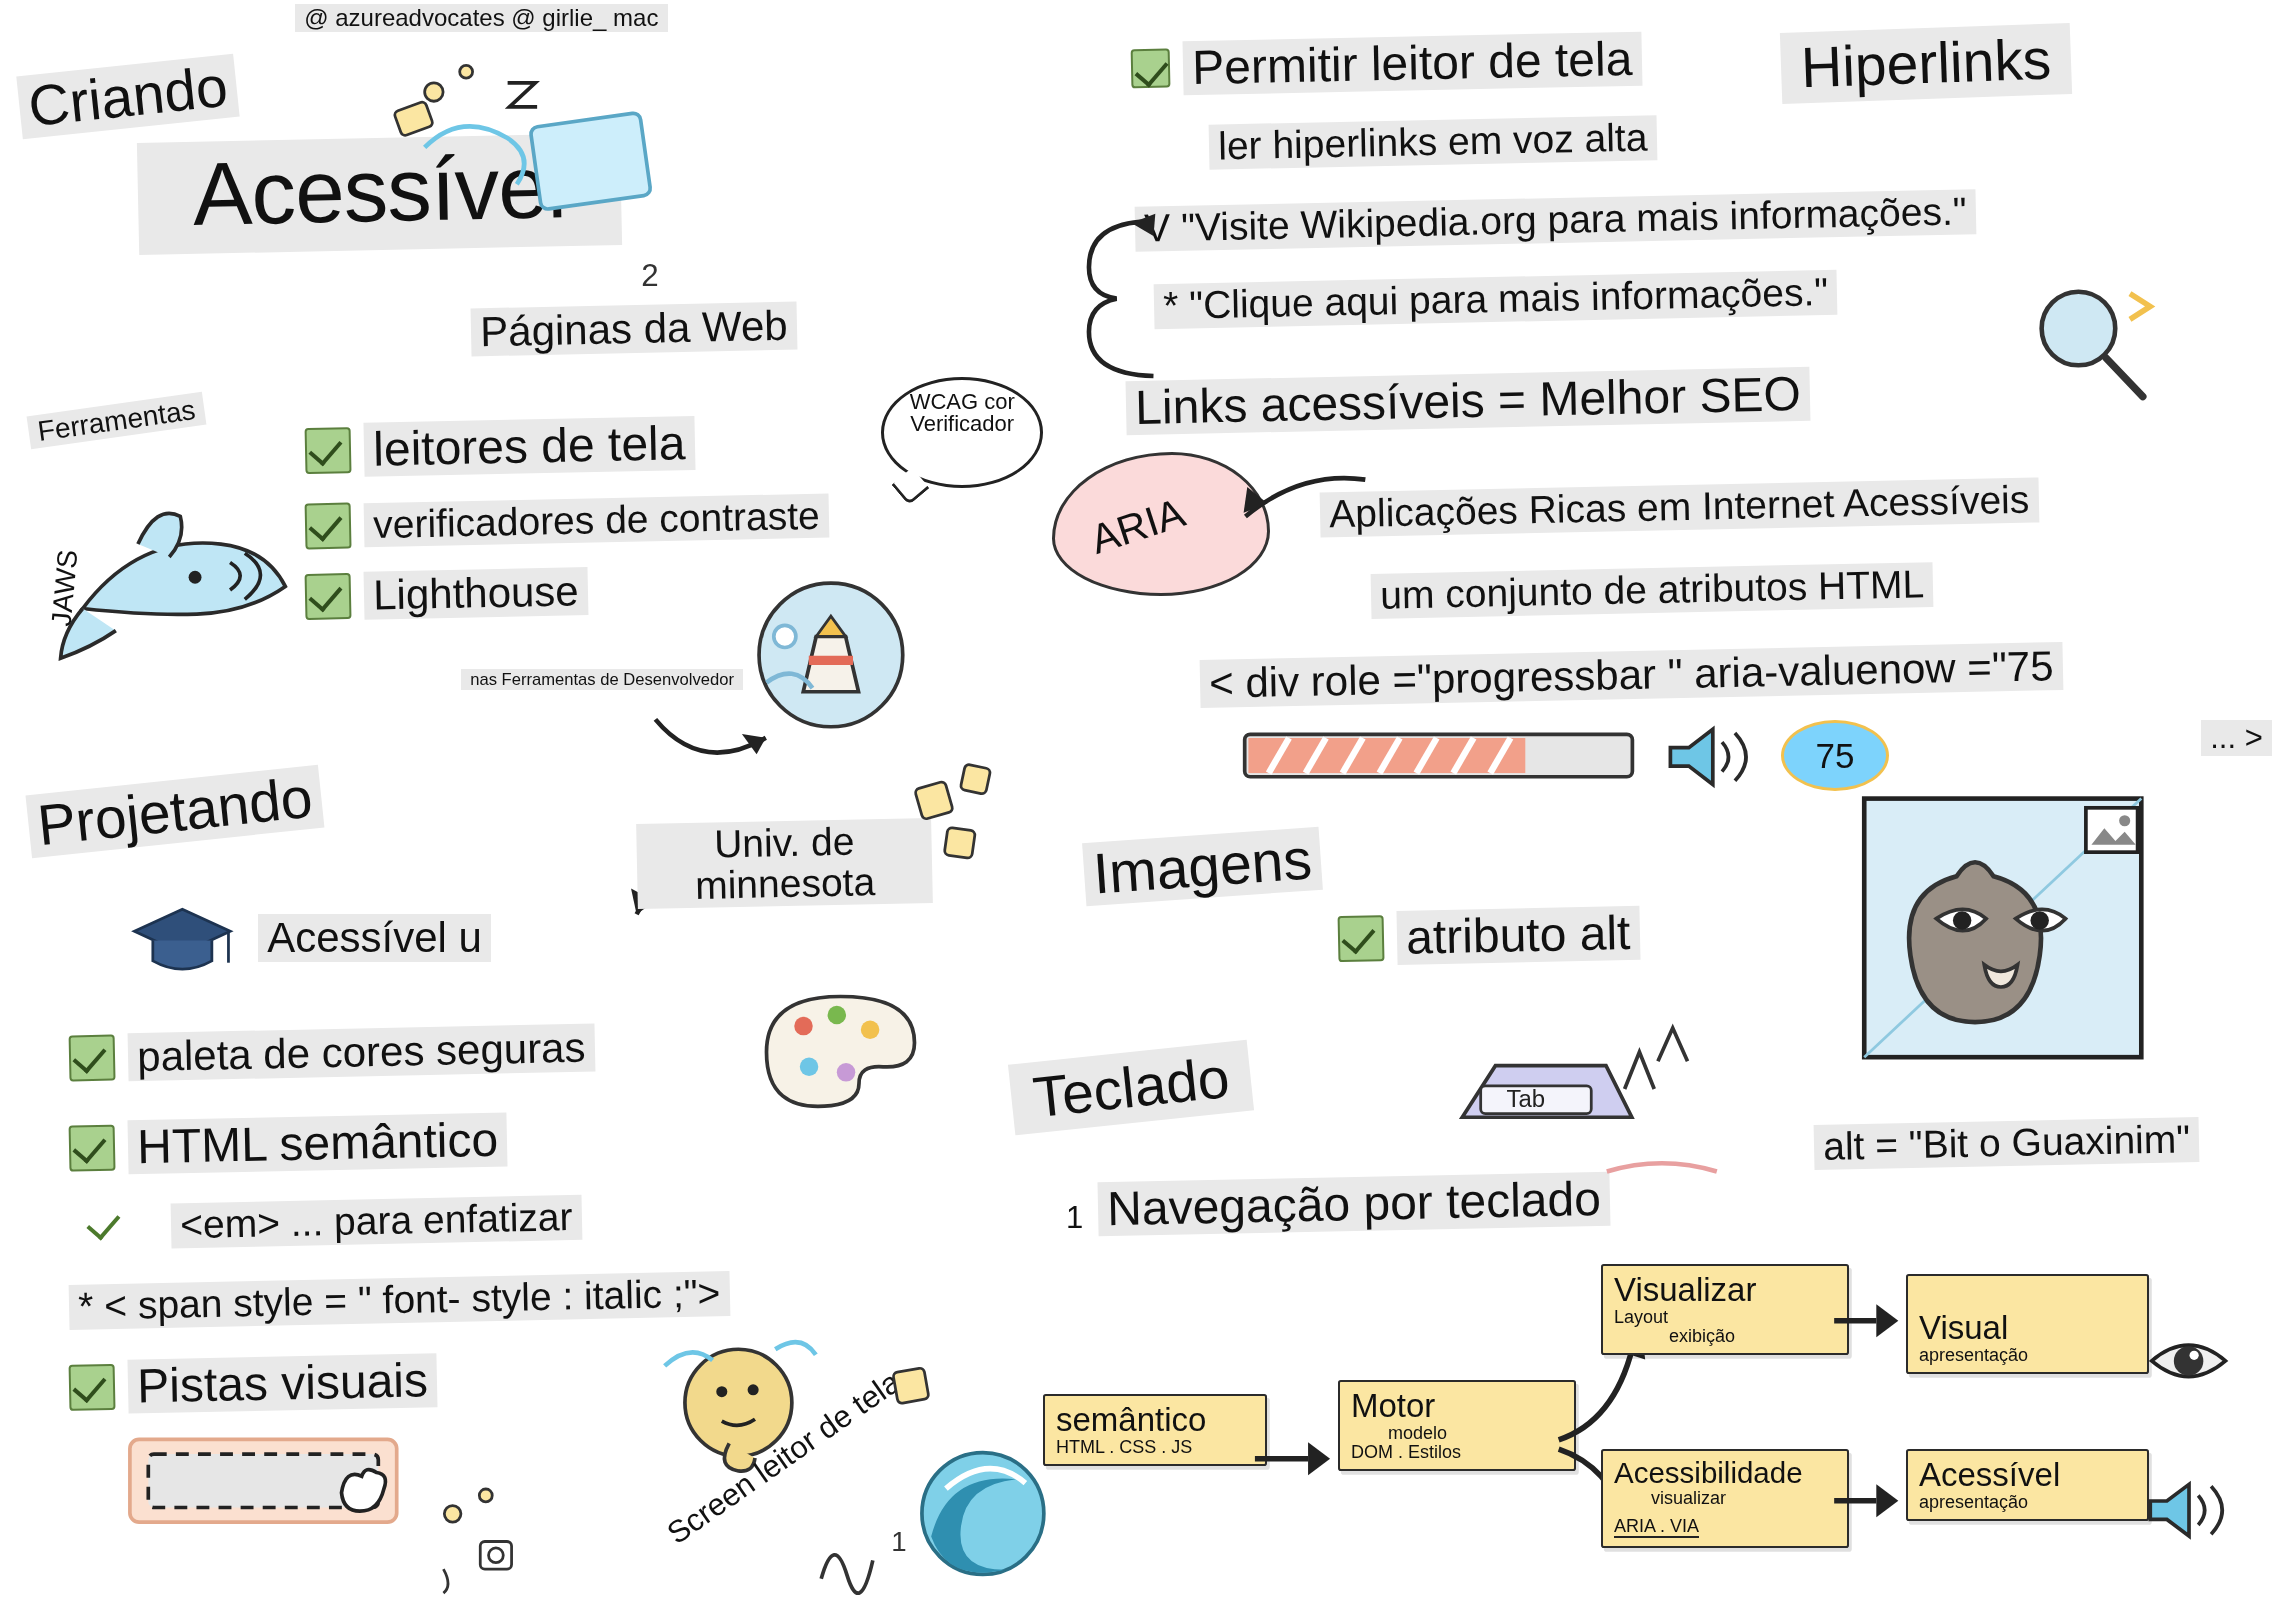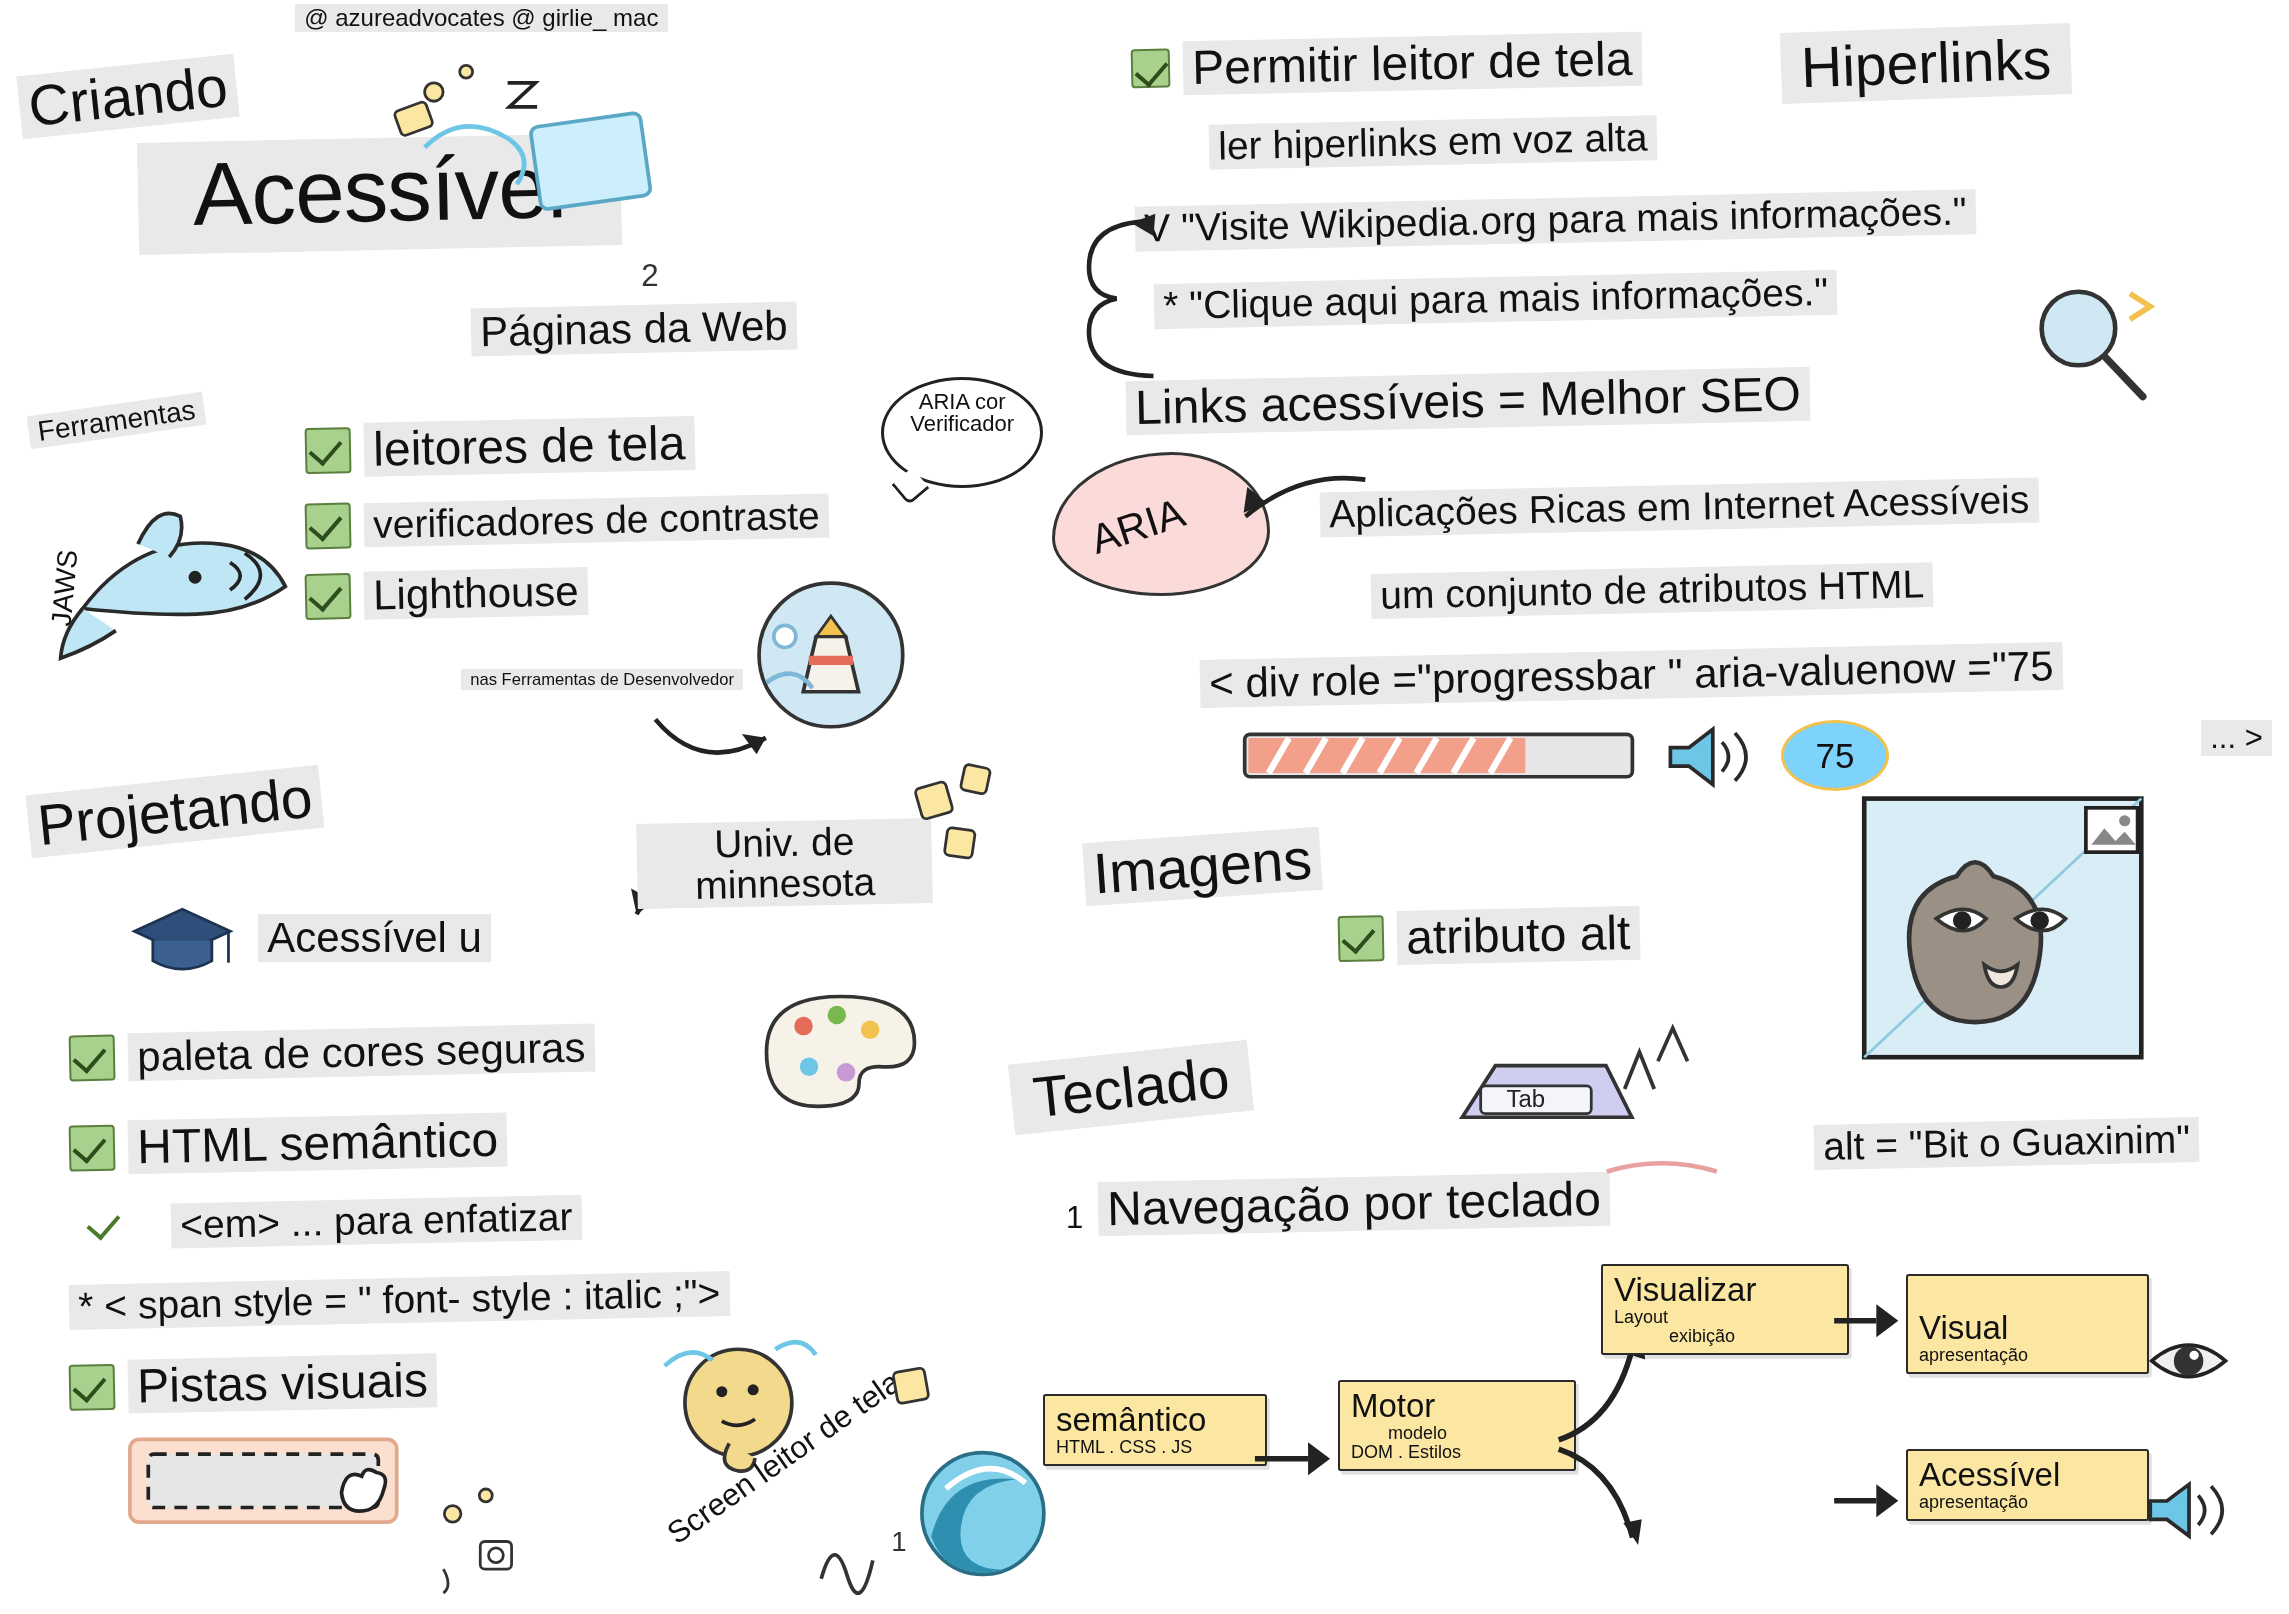--- a/index.html
+++ b/index.html
@@ -155,21 +155,21 @@
   <div class="abs row rot-1" style="left:305px;top:498px;">
     <span class="chk"></span>
     <span class="hl t42">verificadores de contraste</span>
   </div>
   <div class="abs row rot-1" style="left:305px;top:570px;">
     <span class="chk"></span>
     <span class="hl t46">Lighthouse</span>
   </div>
   <div class="abs hl t18" style="left:461px;top:669px;">nas Ferramentas de Desenvolvedor</div>
 
-  <div class="speech" style="left:881px;top:377px;width:138px;height:83px;">ARIA cor Verificador</div>
+  <div class="speech" style="left:881px;top:377px;width:138px;height:83px;">WCAG cor Verificador</div>
 
   <svg class="arrowsvg" style="left:748px;top:572px;width:175px;height:175px;" viewBox="0 0 190 190" width="175" height="175">
     <circle cx="90" cy="90" r="78" fill="#cfe8f3" stroke="#333" stroke-width="4"></circle>
     <path d="M60,130 l14,-60 h32 l14,60 z" fill="#f6f2ea" stroke="#333" stroke-width="4"></path>
     <path d="M74,70 l16,-22 l16,22 z" fill="#f2c14e" stroke="#333" stroke-width="3"></path>
     <path d="M66,96 h48" stroke="#e36b58" stroke-width="10"></path>
     <path d="M20,120 q30,-22 50,6" fill="none" stroke="#7fb8d6" stroke-width="5"></path>
     <circle cx="40" cy="70" r="12" fill="#fff" stroke="#7fb8d6" stroke-width="4"></circle>
   </svg>
   <svg class="arrowsvg" style="left:646px;top:701px;width:166px;height:92px;" viewBox="0 0 180 100" width="166" height="92">
@@ -364,20 +364,25 @@
     <div style="font-size:33px;margin-top:28px;">Visual</div>
     <div class="sub">apresentação</div>
   </div>
 
   <svg class="arrowsvg" style="left:2146px;top:1324px;width:111px;height:83px;" viewBox="0 0 120 90" width="111" height="83">
     <path d="M6,40 q40,-34 80,0 q-40,34 -80,0 z" fill="#efefef" stroke="#222" stroke-width="4"></path>
     <circle cx="46" cy="40" r="16" fill="#333"></circle>
     <circle cx="52" cy="34" r="5" fill="#fff"></circle>
   </svg>
 
+  <div class="fbox" style="left:1601px;top:1449px;width:222px;">
+    <div style="font-size:29.5px;">Acessibilidade</div>
+    <div class="sub" style="padding-left:37px;">visualizar</div>
+    <div class="sub ul">ARIA . VIA</div>
+  </div>
 
   <svg class="arrowsvg" style="left:1832px;top:1477px;width:74px;height:55px;" viewBox="0 0 80 60" width="74" height="55">
     <path d="M2,26 h46" stroke="#222" stroke-width="6"></path>
     <path d="M48,8 l24,18 l-24,18 z" fill="#222"></path>
   </svg>
 
   <div class="fbox" style="left:1906px;top:1449px;width:217px;">
     <div style="font-size:33px;">Acessível</div>
     <div class="sub">apresentação</div>
   </div>

